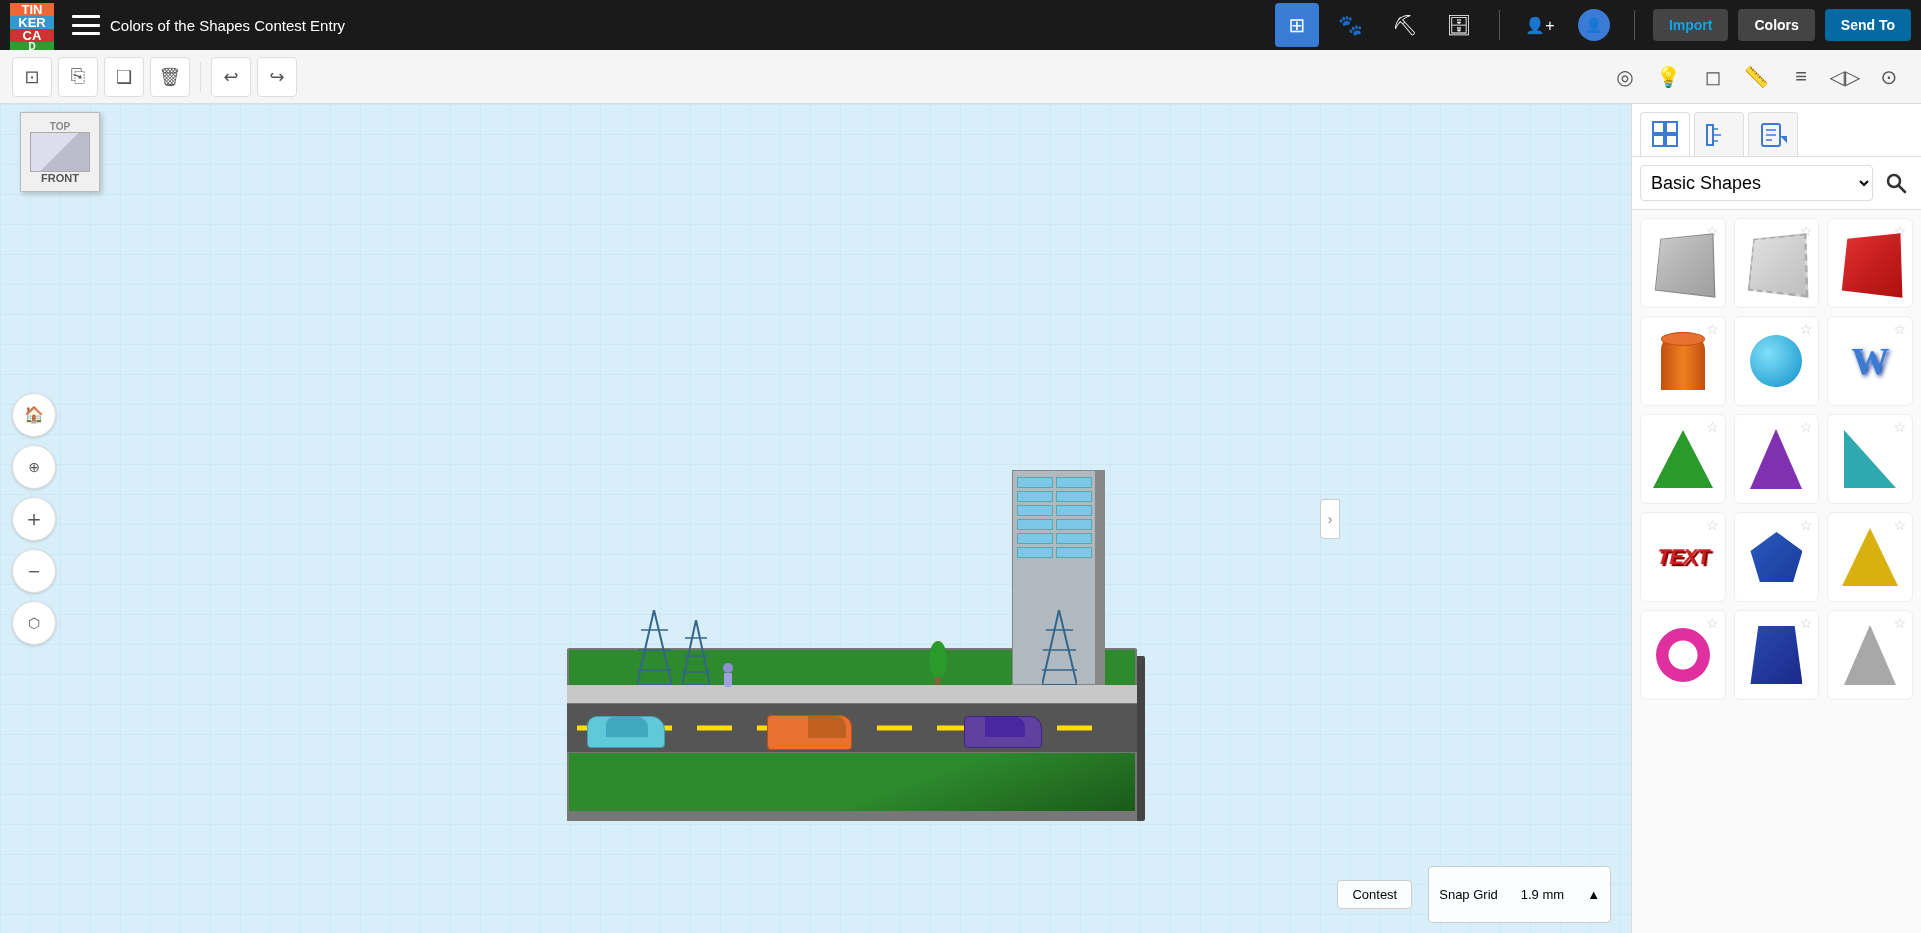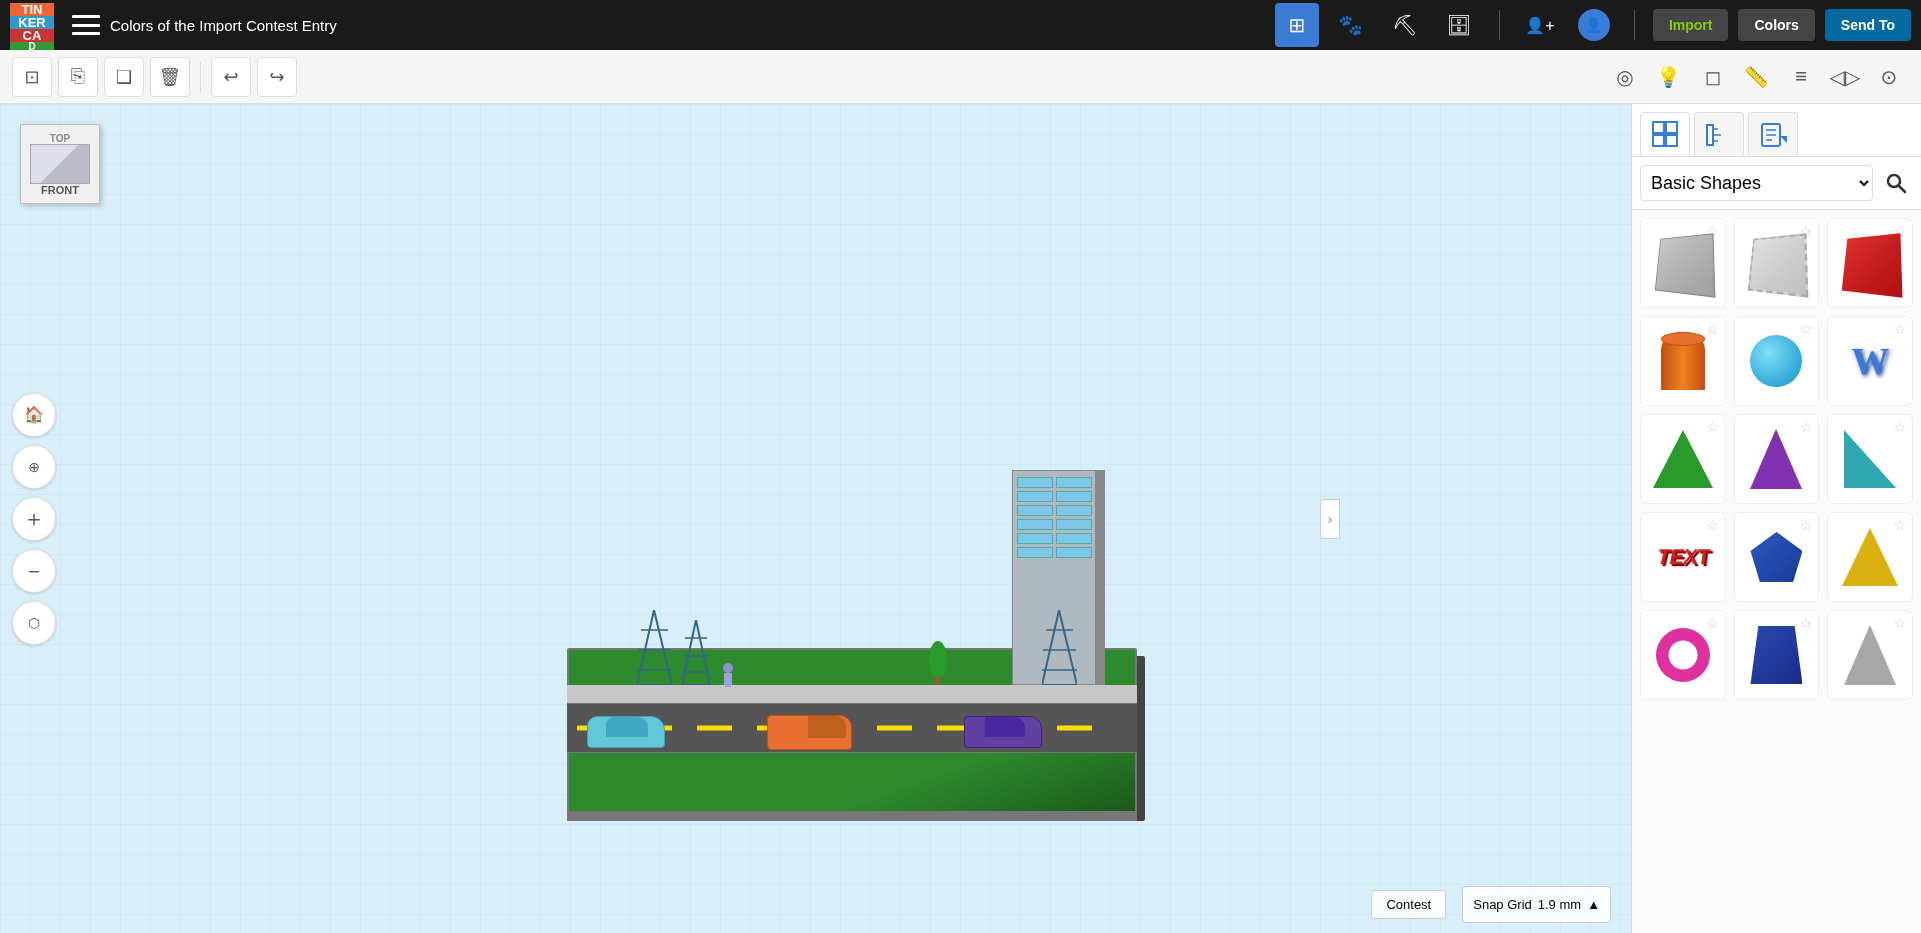--- a/index.html
+++ b/index.html
@@ -46,21 +46,21 @@
     .top-icon-btn.active { background: #3a7bd5; }
 
     .top-action-btn {
       padding: 8px 16px;
       border: none;
       border-radius: 4px;
       cursor: pointer;
       font-size: 14px;
       font-weight: bold;
     }
-    .btn-import { background: #444; color: #84cc16; }
+    .btn-import { background: #444; color: #0ea5e9; }
     .btn-export { background: #444; color: white; }
     .btn-sendto { background: #0369a1; color: white; }
 
     
     #toolbar {
       height: 54px;
       background: #f5f5f5;
       border-bottom: 1px solid #ddd;
       display: flex;
       align-items: center;
@@ -102,21 +102,21 @@
     #left-side {
       display: flex;
       flex-direction: column;
       flex: 1;
       position: relative;
     }
 
     
     #view-cube {
       position: absolute;
-      top: 20px;
+      top: 8px;
       left: 20px;
       z-index: 10;
     }
     .cube-face {
       width: 80px;
       height: 80px;
       background: #f0f0f0;
       border: 1px solid #bbb;
       display: flex;
       flex-direction: column;
@@ -179,25 +179,25 @@
       border: 1px solid #ccc;
       border-radius: 4px;
       padding: 6px 14px;
       font-size: 13px;
       cursor: pointer;
     }
     .snap-grid {
       background: rgba(255,255,255,0.9);
       border: 1px solid #ccc;
       border-radius: 4px;
-      padding: 10px 10px;
+      padding: 20px 10px;
       font-size: 13px;
       display: flex;
       align-items: flex-end;
-      gap: 6px;
+      gap: 23px;
     }
 
     
     #panel-chevron {
       position: absolute;
       right: 291px;
       top: 50%;
       transform: translateY(-50%);
       z-index: 20;
       width: 20px;
@@ -324,21 +324,21 @@
     <div class="logo-cell logo-n">CA</div>
     <div class="logo-cell logo-ker">D</div>
   </div>
 
   <div style="width:28px;height:20px;display:flex;flex-direction:column;justify-content:space-between;cursor:pointer;margin-left:8px;">
     <span style="height:3px;background:white;border-radius:1px;"></span>
     <span style="height:3px;background:white;border-radius:1px;"></span>
     <span style="height:3px;background:white;border-radius:1px;"></span>
   </div>
 
-  <span style="color:white;font-size:15px;">Colors of the Import Contest Entry</span>
+  <span style="color:white;font-size:15px;">Colors of the Shapes Contest Entry</span>
 
   <div style="flex:1"></div>
 
   <button class="top-icon-btn active">⊞</button>
   <button class="top-icon-btn">🐾</button>
   <button class="top-icon-btn">⛏</button>
   <button class="top-icon-btn">🗄</button>
 
   <div style="width:1px;height:30px;background:#555;margin:0 8px;"></div>
 

